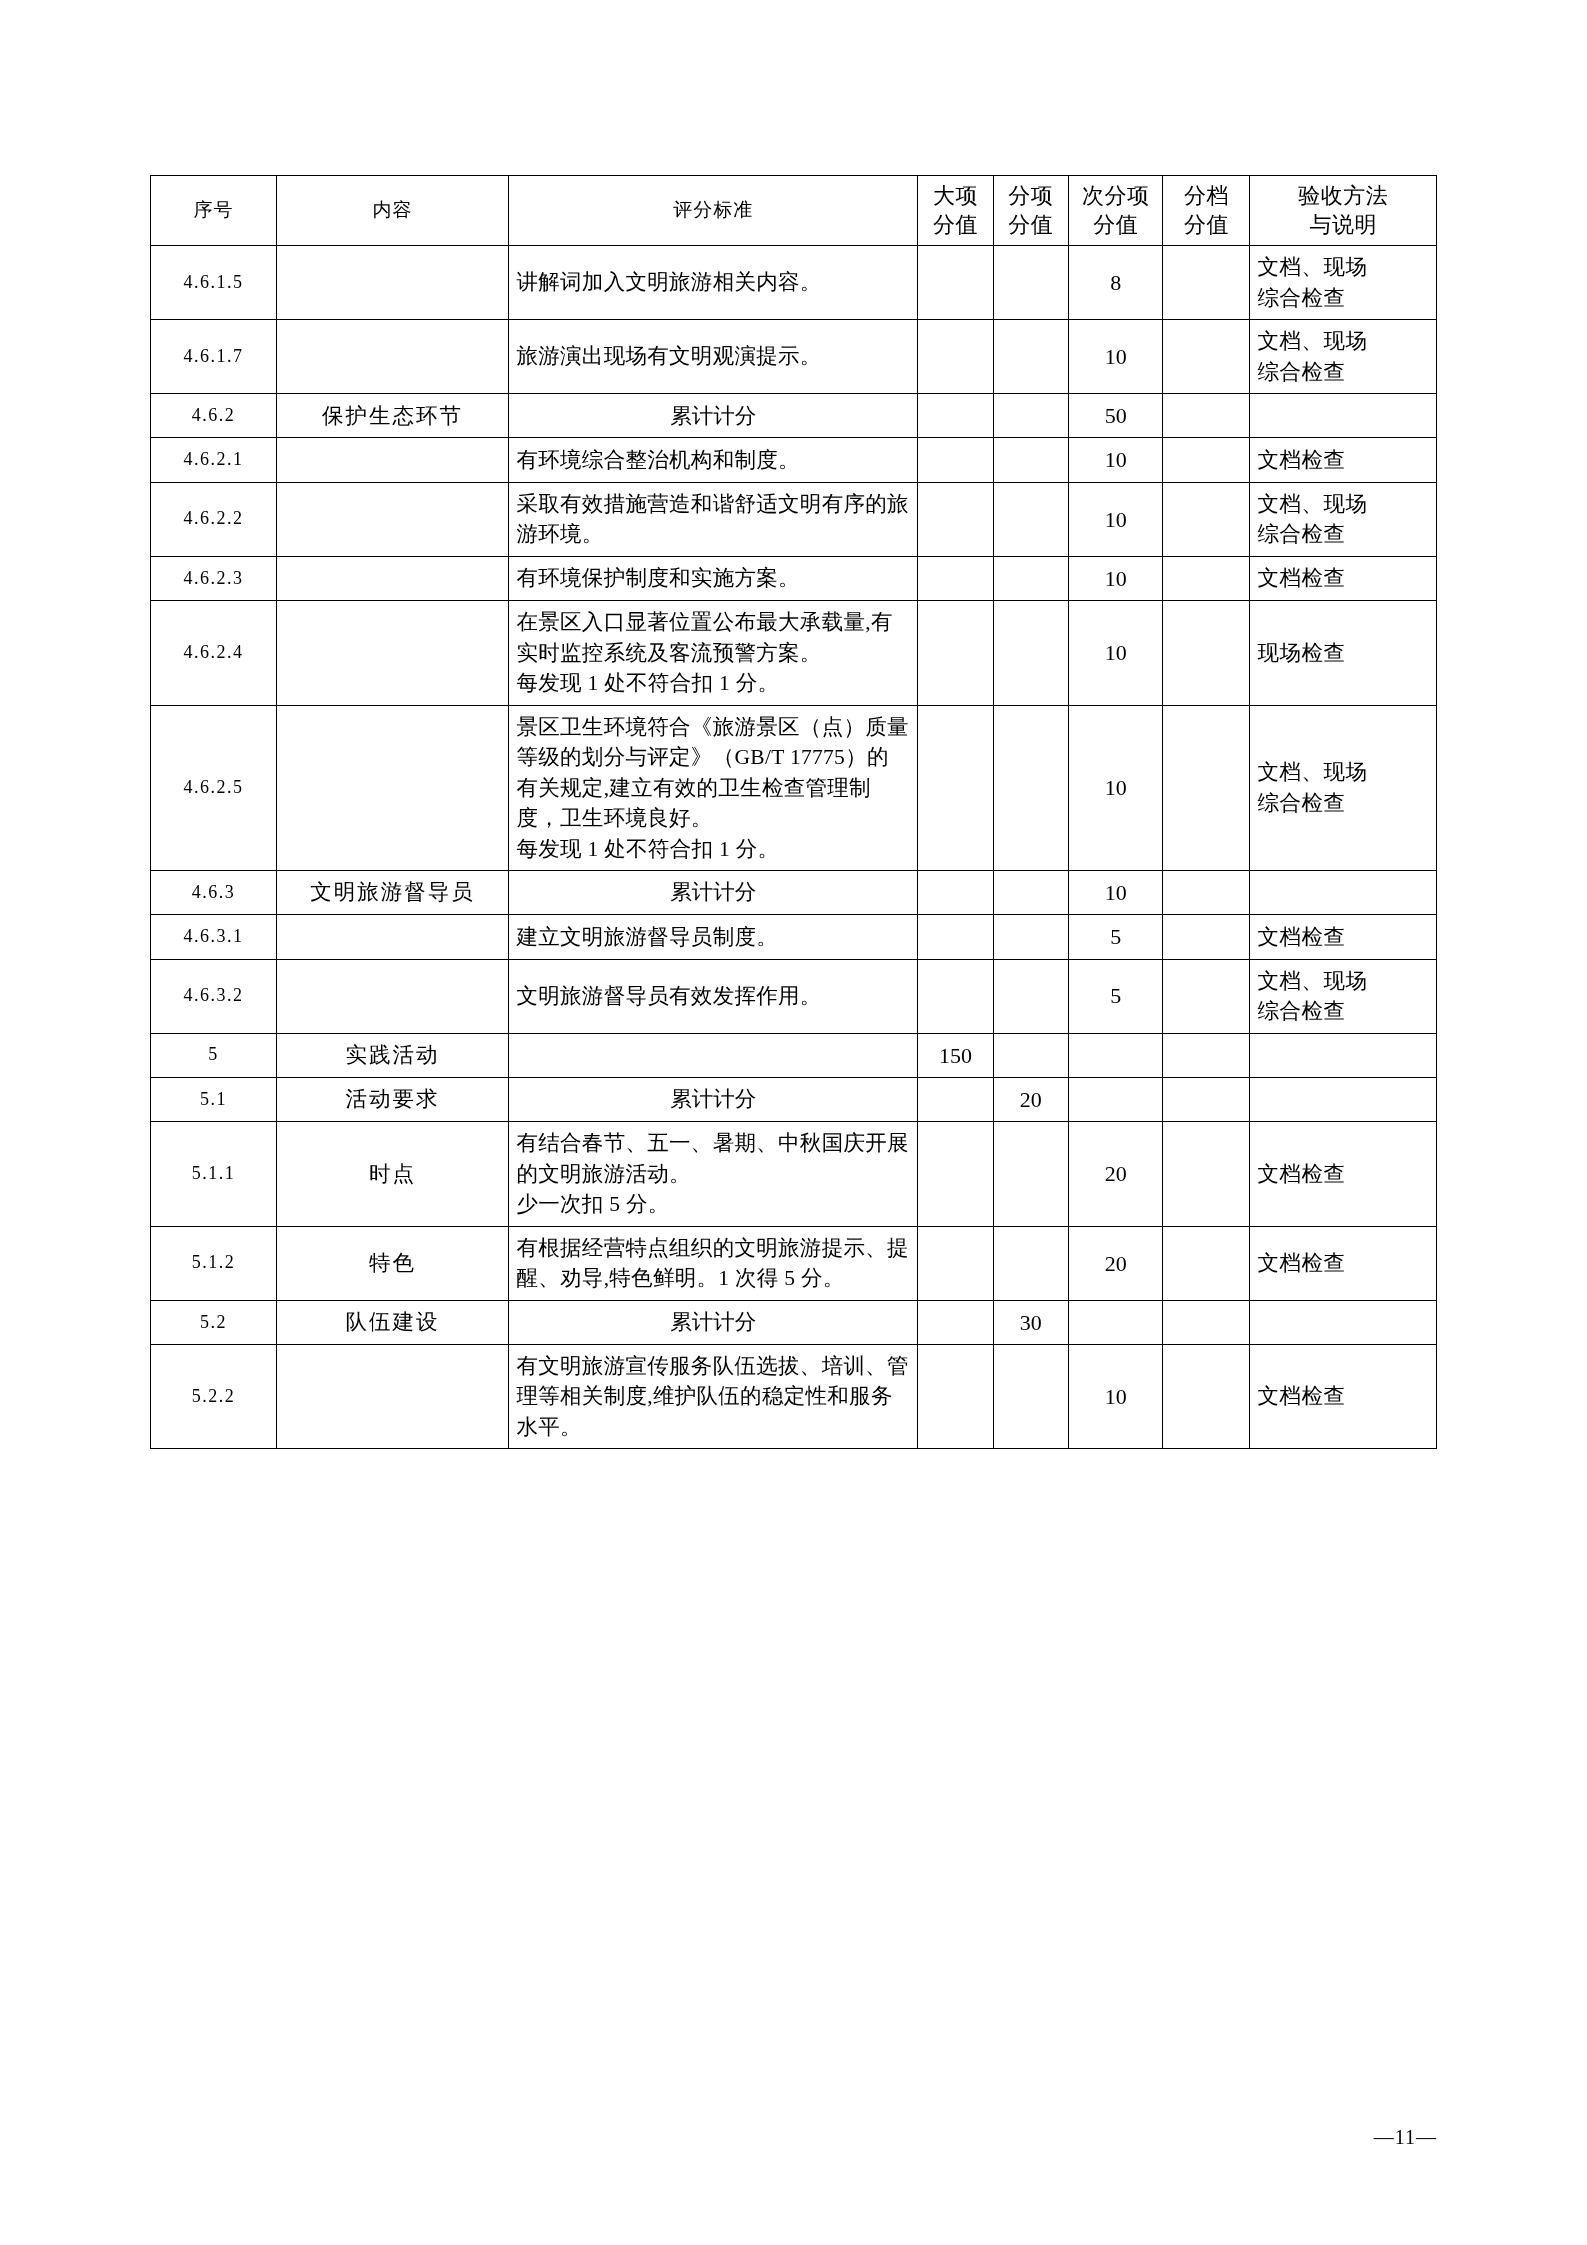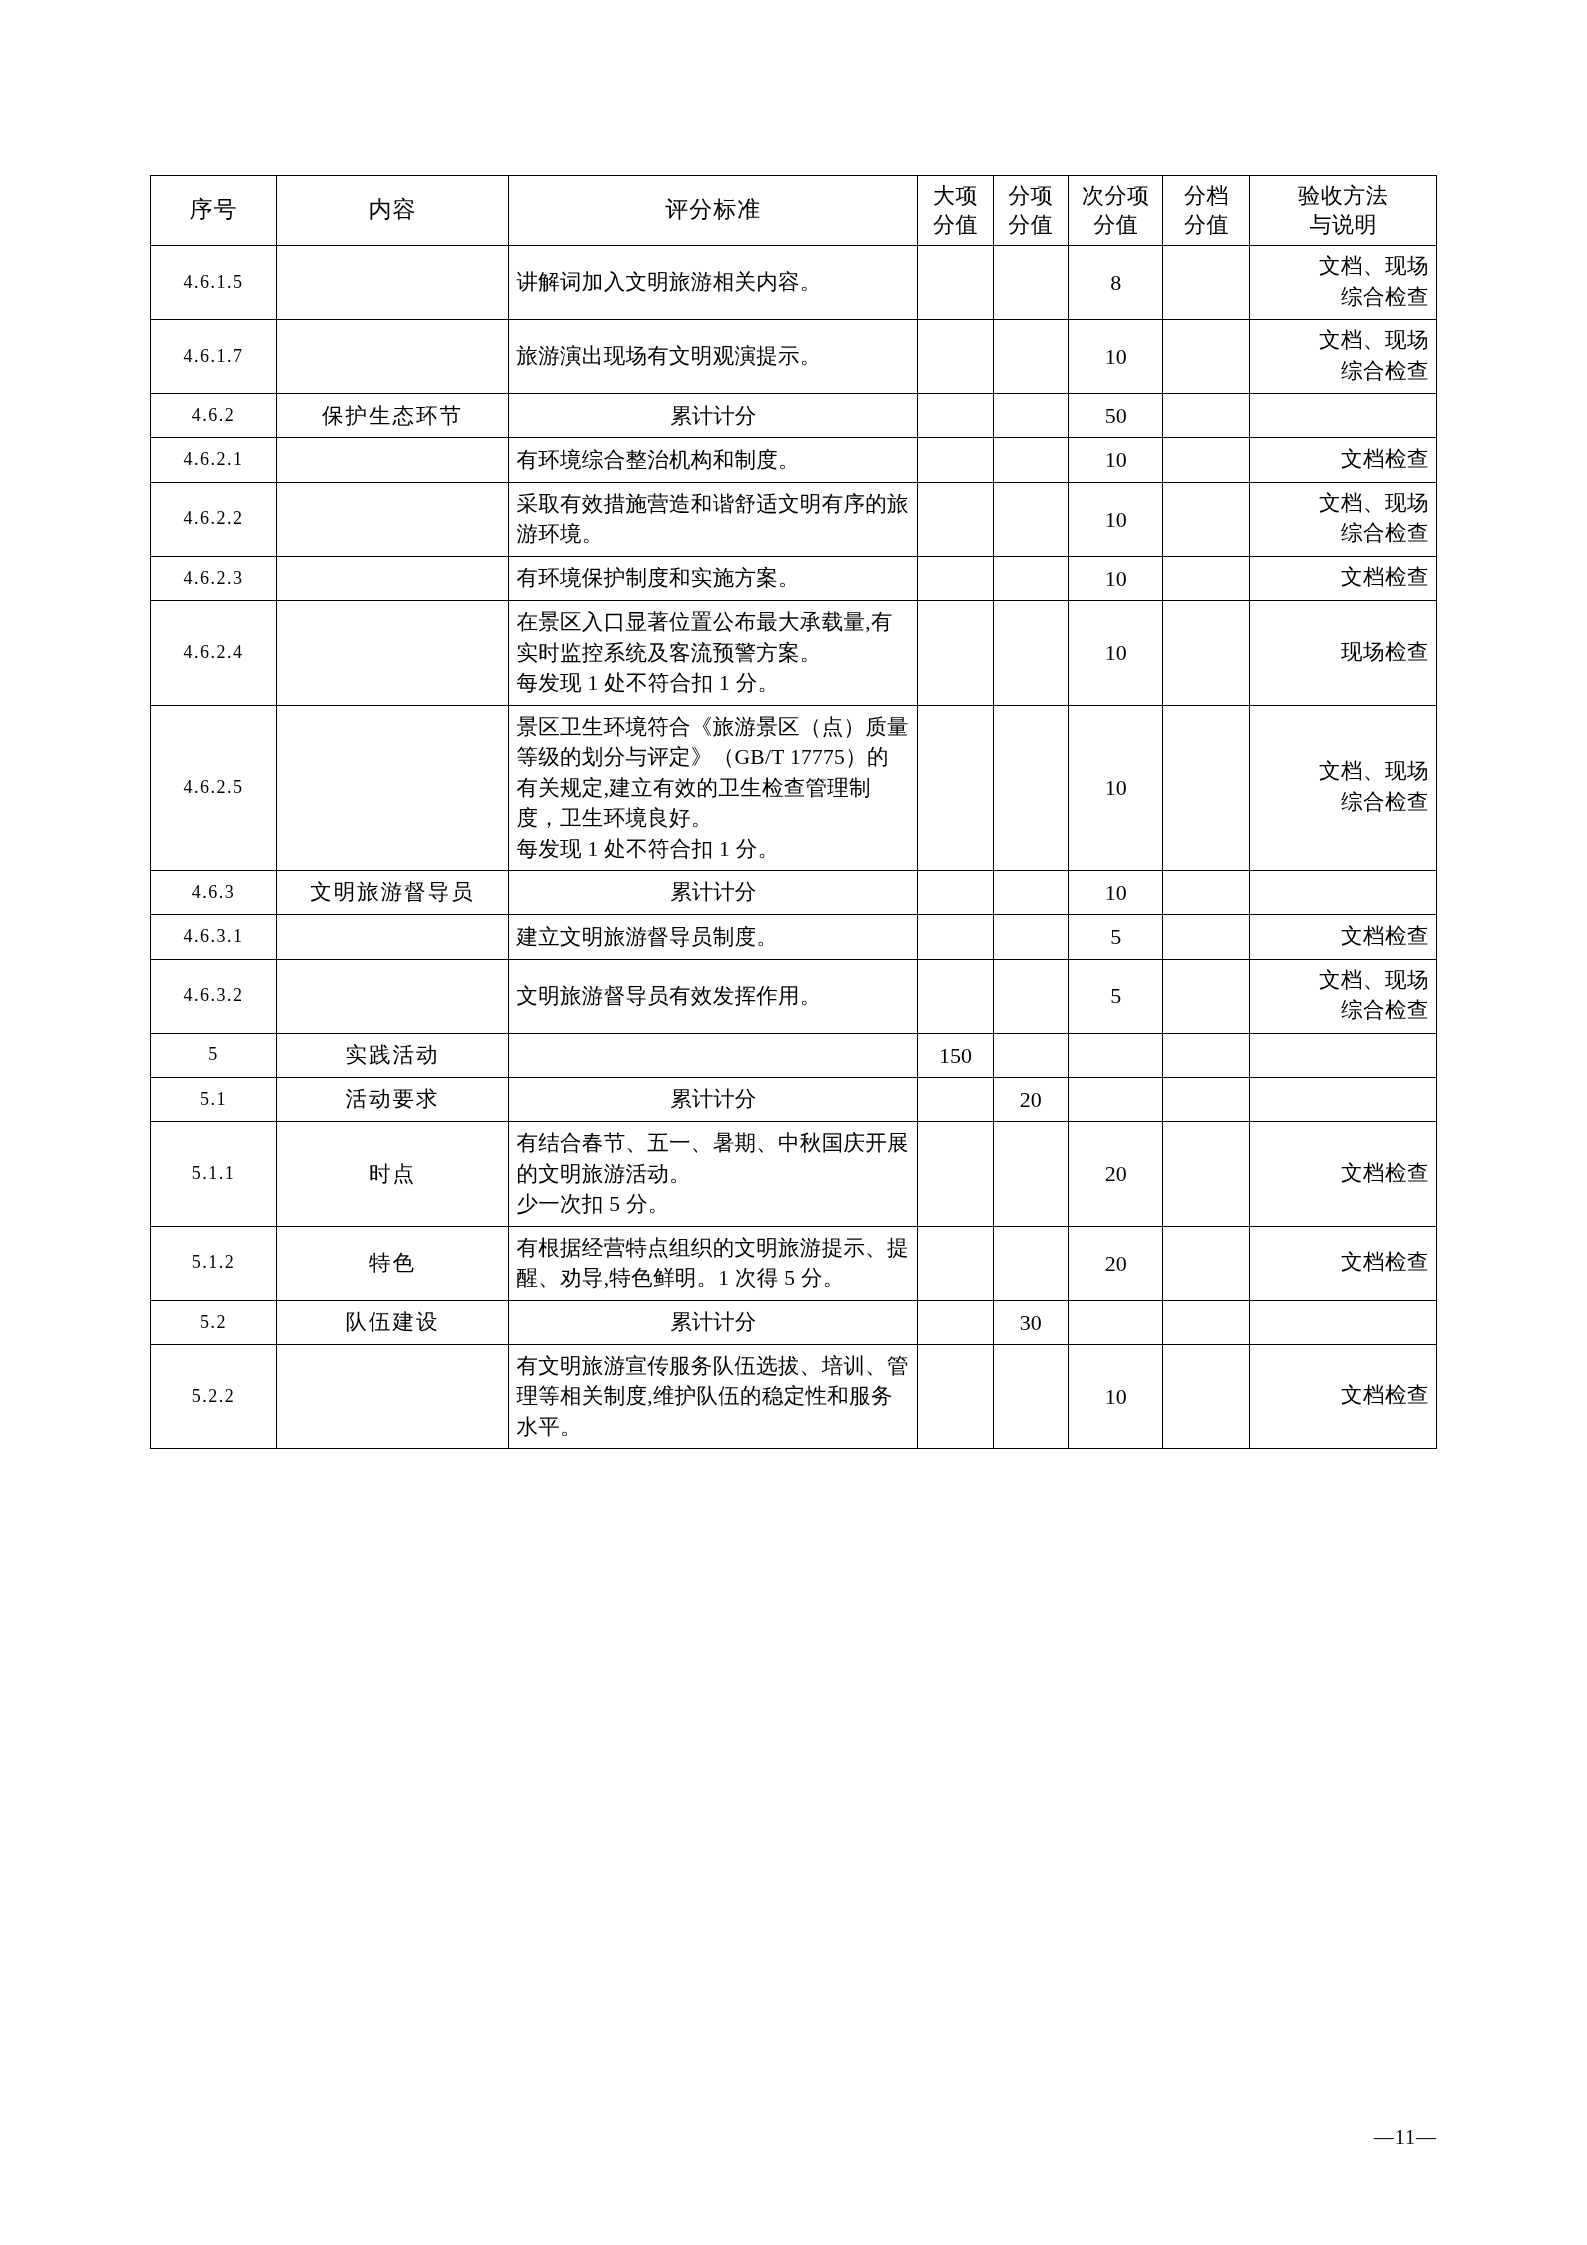--- a/index.html
+++ b/index.html
@@ -40,21 +40,21 @@
   col.c-content { width: 222px; }
   col.c-crit    { width: 390px; }
   col.c-major   { width: 72px; }
   col.c-sub     { width: 72px; }
   col.c-subsub  { width: 90px; }
   col.c-grade   { width: 83px; }
   col.c-method  { width: 178px; }
 
   thead td {
     text-align: center;
-    font-size: 23px;
+    font-size: 19px;
     letter-spacing: 1px;
     padding: 14px 4px;
   }
   thead td.two-line {
     line-height: 1.3;
     font-size: 22px;
     letter-spacing: 0.5px;
   }
   td.c-no-cell {
     text-align: center;
@@ -67,24 +67,23 @@
   }
   td.num {
     text-align: center;
     font-size: 22px;
   }
   td.crit {
     text-align: left;
     letter-spacing: 0.3px;
   }
   td.method {
-    text-align: right;
+    text-align: left;
     line-height: 1.4;
     letter-spacing: 0.5px;
-    font-family: Liberation Mono, monospace;
   }
   td.content {
     text-align: center;
     letter-spacing: 2px;
   }
   .pagenum {
     position: absolute;
     right: 150px;
     bottom: 96px;
     font-size: 20px;

